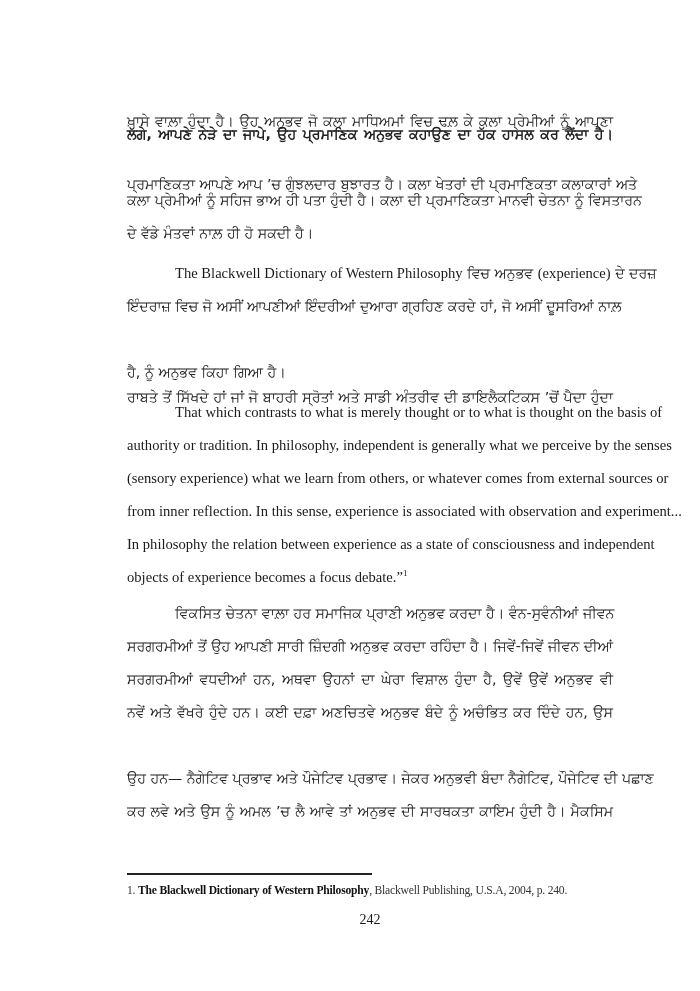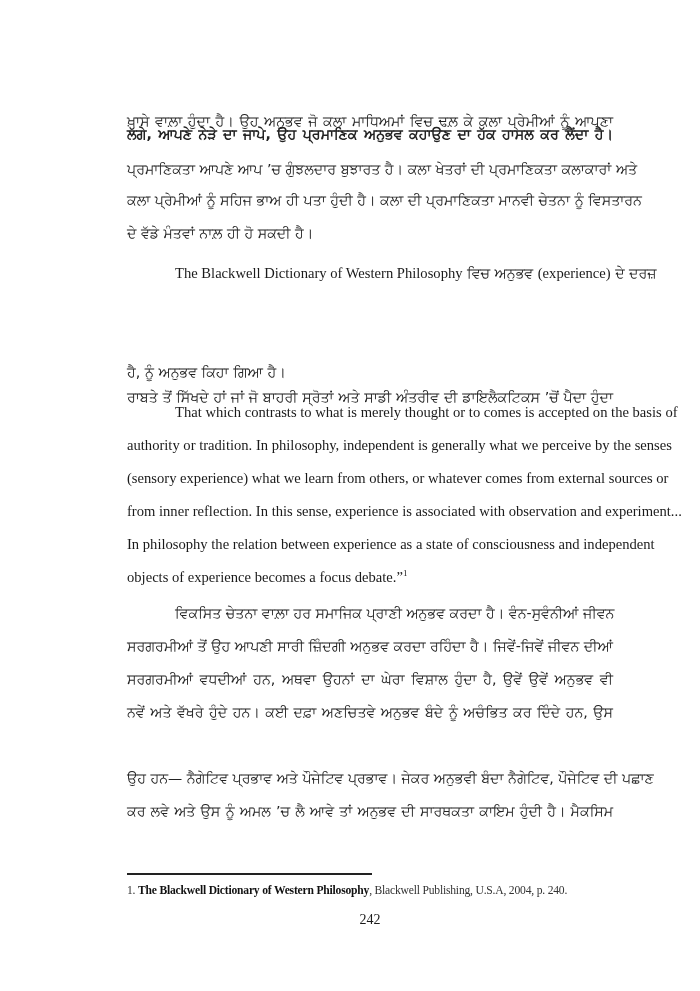--- a/index.html
+++ b/index.html
@@ -81,31 +81,32 @@
       color: #1a1a1a;
     }
   </style>
 </head>
 <body>
 
 <div class="page">
 
   <div class="line" style="top:91px;margin-top:20px;">ਖ਼ਾਸੇ ਵਾਲ਼ਾ ਹੁੰਦਾ ਹੈ। ਉਹ ਅਨੁਭਵ ਜੋ ਕਲਾ ਮਾਧਿਅਮਾਂ ਵਿਚ ਢਲ਼ ਕੇ ਕਲਾ ਪ੍ਰੇਮੀਆਂ ਨੂੰ ਆਪਣਾ</div>
   <div class="line" style="top:124px;font-weight:bold;">ਲੱਗੇ, ਆਪਣੇ ਨੇੜੇ ਦਾ ਜਾਪੇ, ਉਹ ਪ੍ਰਮਾਣਿਕ ਅਨੁਭਵ ਕਹਾਉਣ ਦਾ ਹੱਕ ਹਾਸਲ ਕਰ ਲੈਂਦਾ ਹੈ।</div>
-  <div class="line" style="top:159px;">ਪ੍ਰਮਾਣਿਕਤਾ ਆਪਣੇ ਆਪ ’ਚ ਗੁੰਝਲਦਾਰ ਬੁਝਾਰਤ ਹੈ। ਕਲਾ ਖੇਤਰਾਂ ਦੀ ਪ੍ਰਮਾਣਿਕਤਾ ਕਲਾਕਾਰਾਂ ਅਤੇ</div>
+  <div class="line" style="top:174px;">ਪ੍ਰਮਾਣਿਕਤਾ ਆਪਣੇ ਆਪ ’ਚ ਗੁੰਝਲਦਾਰ ਬੁਝਾਰਤ ਹੈ। ਕਲਾ ਖੇਤਰਾਂ ਦੀ ਪ੍ਰਮਾਣਿਕਤਾ ਕਲਾਕਾਰਾਂ ਅਤੇ</div>
   <div class="line" style="top:190px;">ਕਲਾ ਪ੍ਰੇਮੀਆਂ ਨੂੰ ਸਹਿਜ ਭਾਅ ਹੀ ਪਤਾ ਹੁੰਦੀ ਹੈ। ਕਲਾ ਦੀ ਪ੍ਰਮਾਣਿਕਤਾ ਮਾਨਵੀ ਚੇਤਨਾ ਨੂੰ ਵਿਸਤਾਰਨ</div>
   <div class="line last" style="top:223px;">ਦੇ ਵੱਡੇ ਮੰਤਵਾਂ ਨਾਲ਼ ਹੀ ਹੋ ਸਕਦੀ ਹੈ।</div>
 
   <div class="line indent" style="top:263px;">
     <span class="en">The Blackwell Dictionary of Western Philosophy</span><span> ਵਿਚ ਅਨੁਭਵ </span><span class="en">(experience)</span><span> ਦੇ ਦਰਜ਼</span>
   </div>
+  <div class="line" style="top:296px;">ਇੰਦਰਾਜ਼ ਵਿਚ ਜੋ ਅਸੀਂ ਆਪਣੀਆਂ ਇੰਦਰੀਆਂ ਦੁਆਰਾ ਗ੍ਰਹਿਣ ਕਰਦੇ ਹਾਂ, ਜੋ ਅਸੀਂ ਦੂਸਰਿਆਂ ਨਾਲ਼</div>
   <div class="line" style="top:348px;margin-top:39px;">ਰਾਬਤੇ ਤੋਂ ਸਿੱਖਦੇ ਹਾਂ ਜਾਂ ਜੋ ਬਾਹਰੀ ਸ੍ਰੋਤਾਂ ਅਤੇ ਸਾਡੀ ਅੰਤਰੀਵ ਦੀ ਡਾਇਲੈਕਟਿਕਸ ’ਚੋਂ ਪੈਦਾ ਹੁੰਦਾ</div>
   <div class="line last" style="top:362px;">ਹੈ, ਨੂੰ ਅਨੁਭਵ ਕਿਹਾ ਗਿਆ ਹੈ।</div>
 
-  <div class="line indent en" style="top:402px;">That which contrasts to what is merely thought or to comes is accepted on the basis of</div>
+  <div class="line indent en" style="top:402px;">That which contrasts to what is merely thought or to what is thought on the basis of</div>
   <div class="line en" style="top:435px;">authority or tradition. In philosophy, independent is generally what we perceive by the senses</div>
   <div class="line en" style="top:468px;">(sensory experience) what we learn from others, or whatever comes from external sources or</div>
   <div class="line en" style="top:501px;">from inner reflection. In this sense, experience is associated with observation and experiment...</div>
   <div class="line en" style="top:534px;">In philosophy the relation between experience as a state of consciousness and independent</div>
   <div class="line last en" style="top:567px;">
     <span>objects of experience becomes a focus debate.”</span><span class="sup">1</span>
   </div>
 
   <div class="line indent" style="top:603px;">ਵਿਕਸਿਤ ਚੇਤਨਾ ਵਾਲ਼ਾ ਹਰ ਸਮਾਜਿਕ ਪ੍ਰਾਣੀ ਅਨੁਭਵ ਕਰਦਾ ਹੈ। ਵੰਨ-ਸੁਵੰਨੀਆਂ ਜੀਵਨ</div>
   <div class="line" style="top:636px;">ਸਰਗਰਮੀਆਂ  ਤੋਂ ਉਹ ਆਪਣੀ ਸਾਰੀ ਜ਼ਿੰਦਗੀ ਅਨੁਭਵ ਕਰਦਾ ਰਹਿੰਦਾ ਹੈ। ਜਿਵੇਂ-ਜਿਵੇਂ ਜੀਵਨ ਦੀਆਂ</div>

